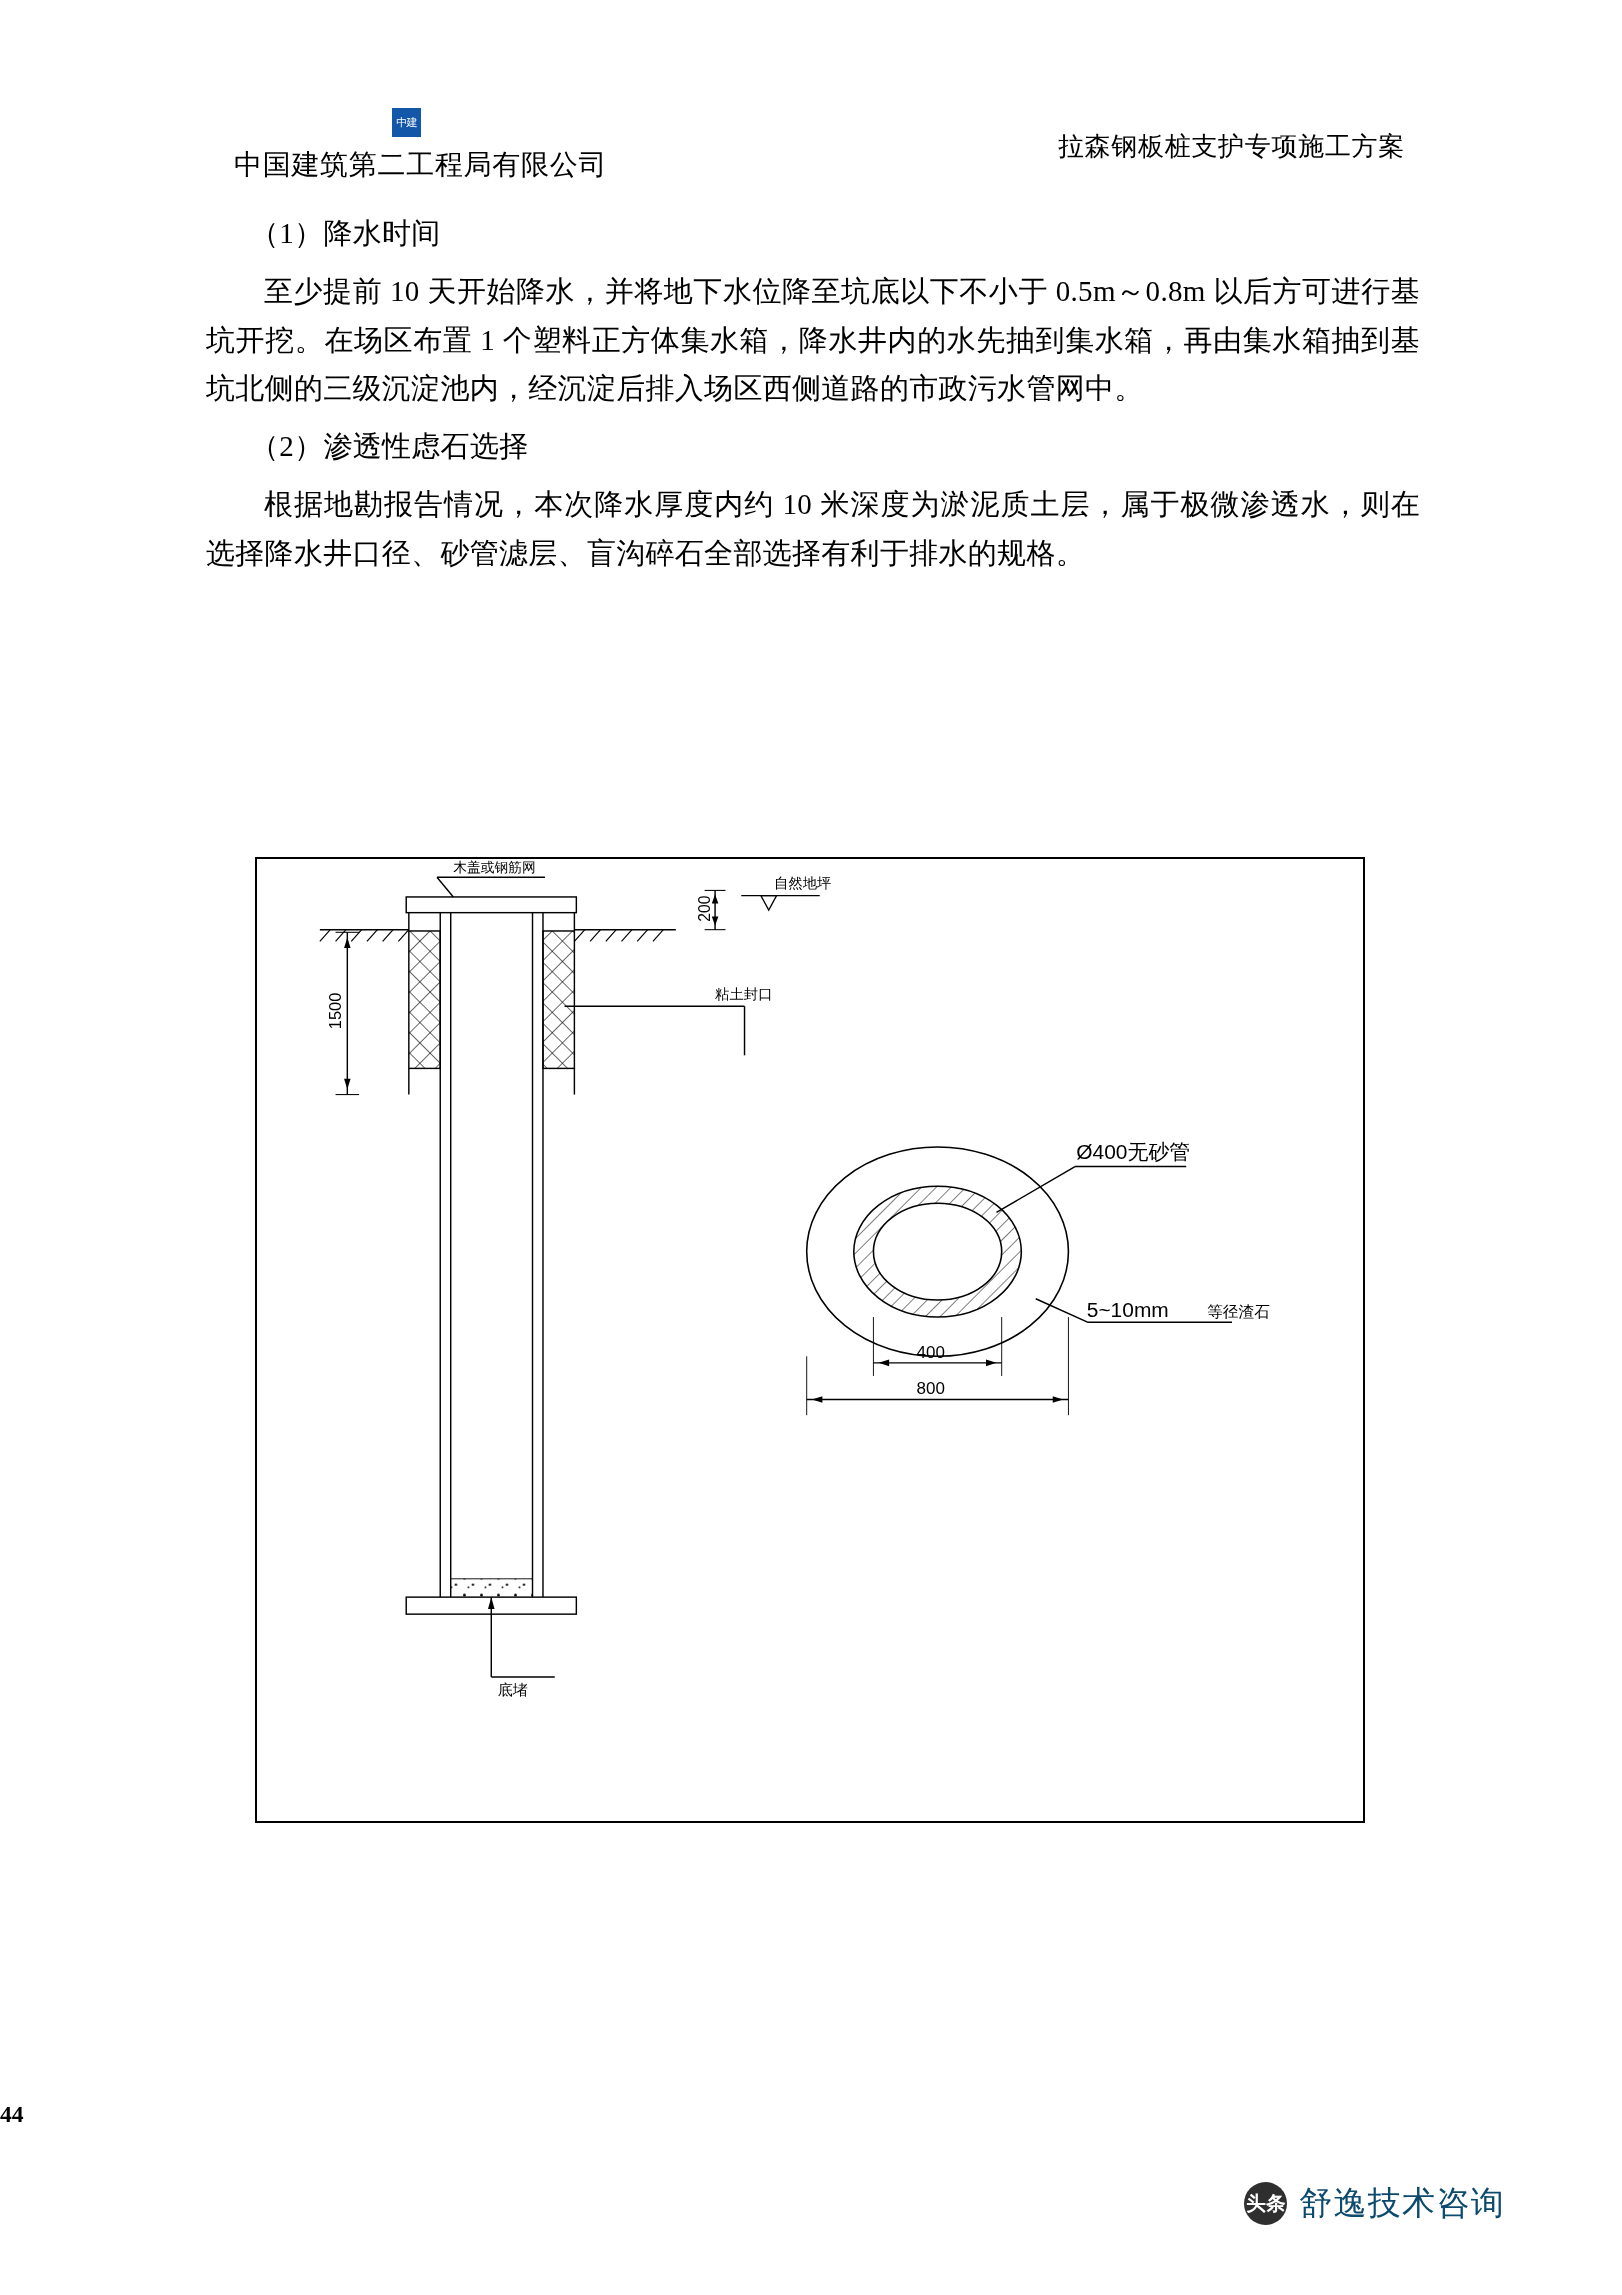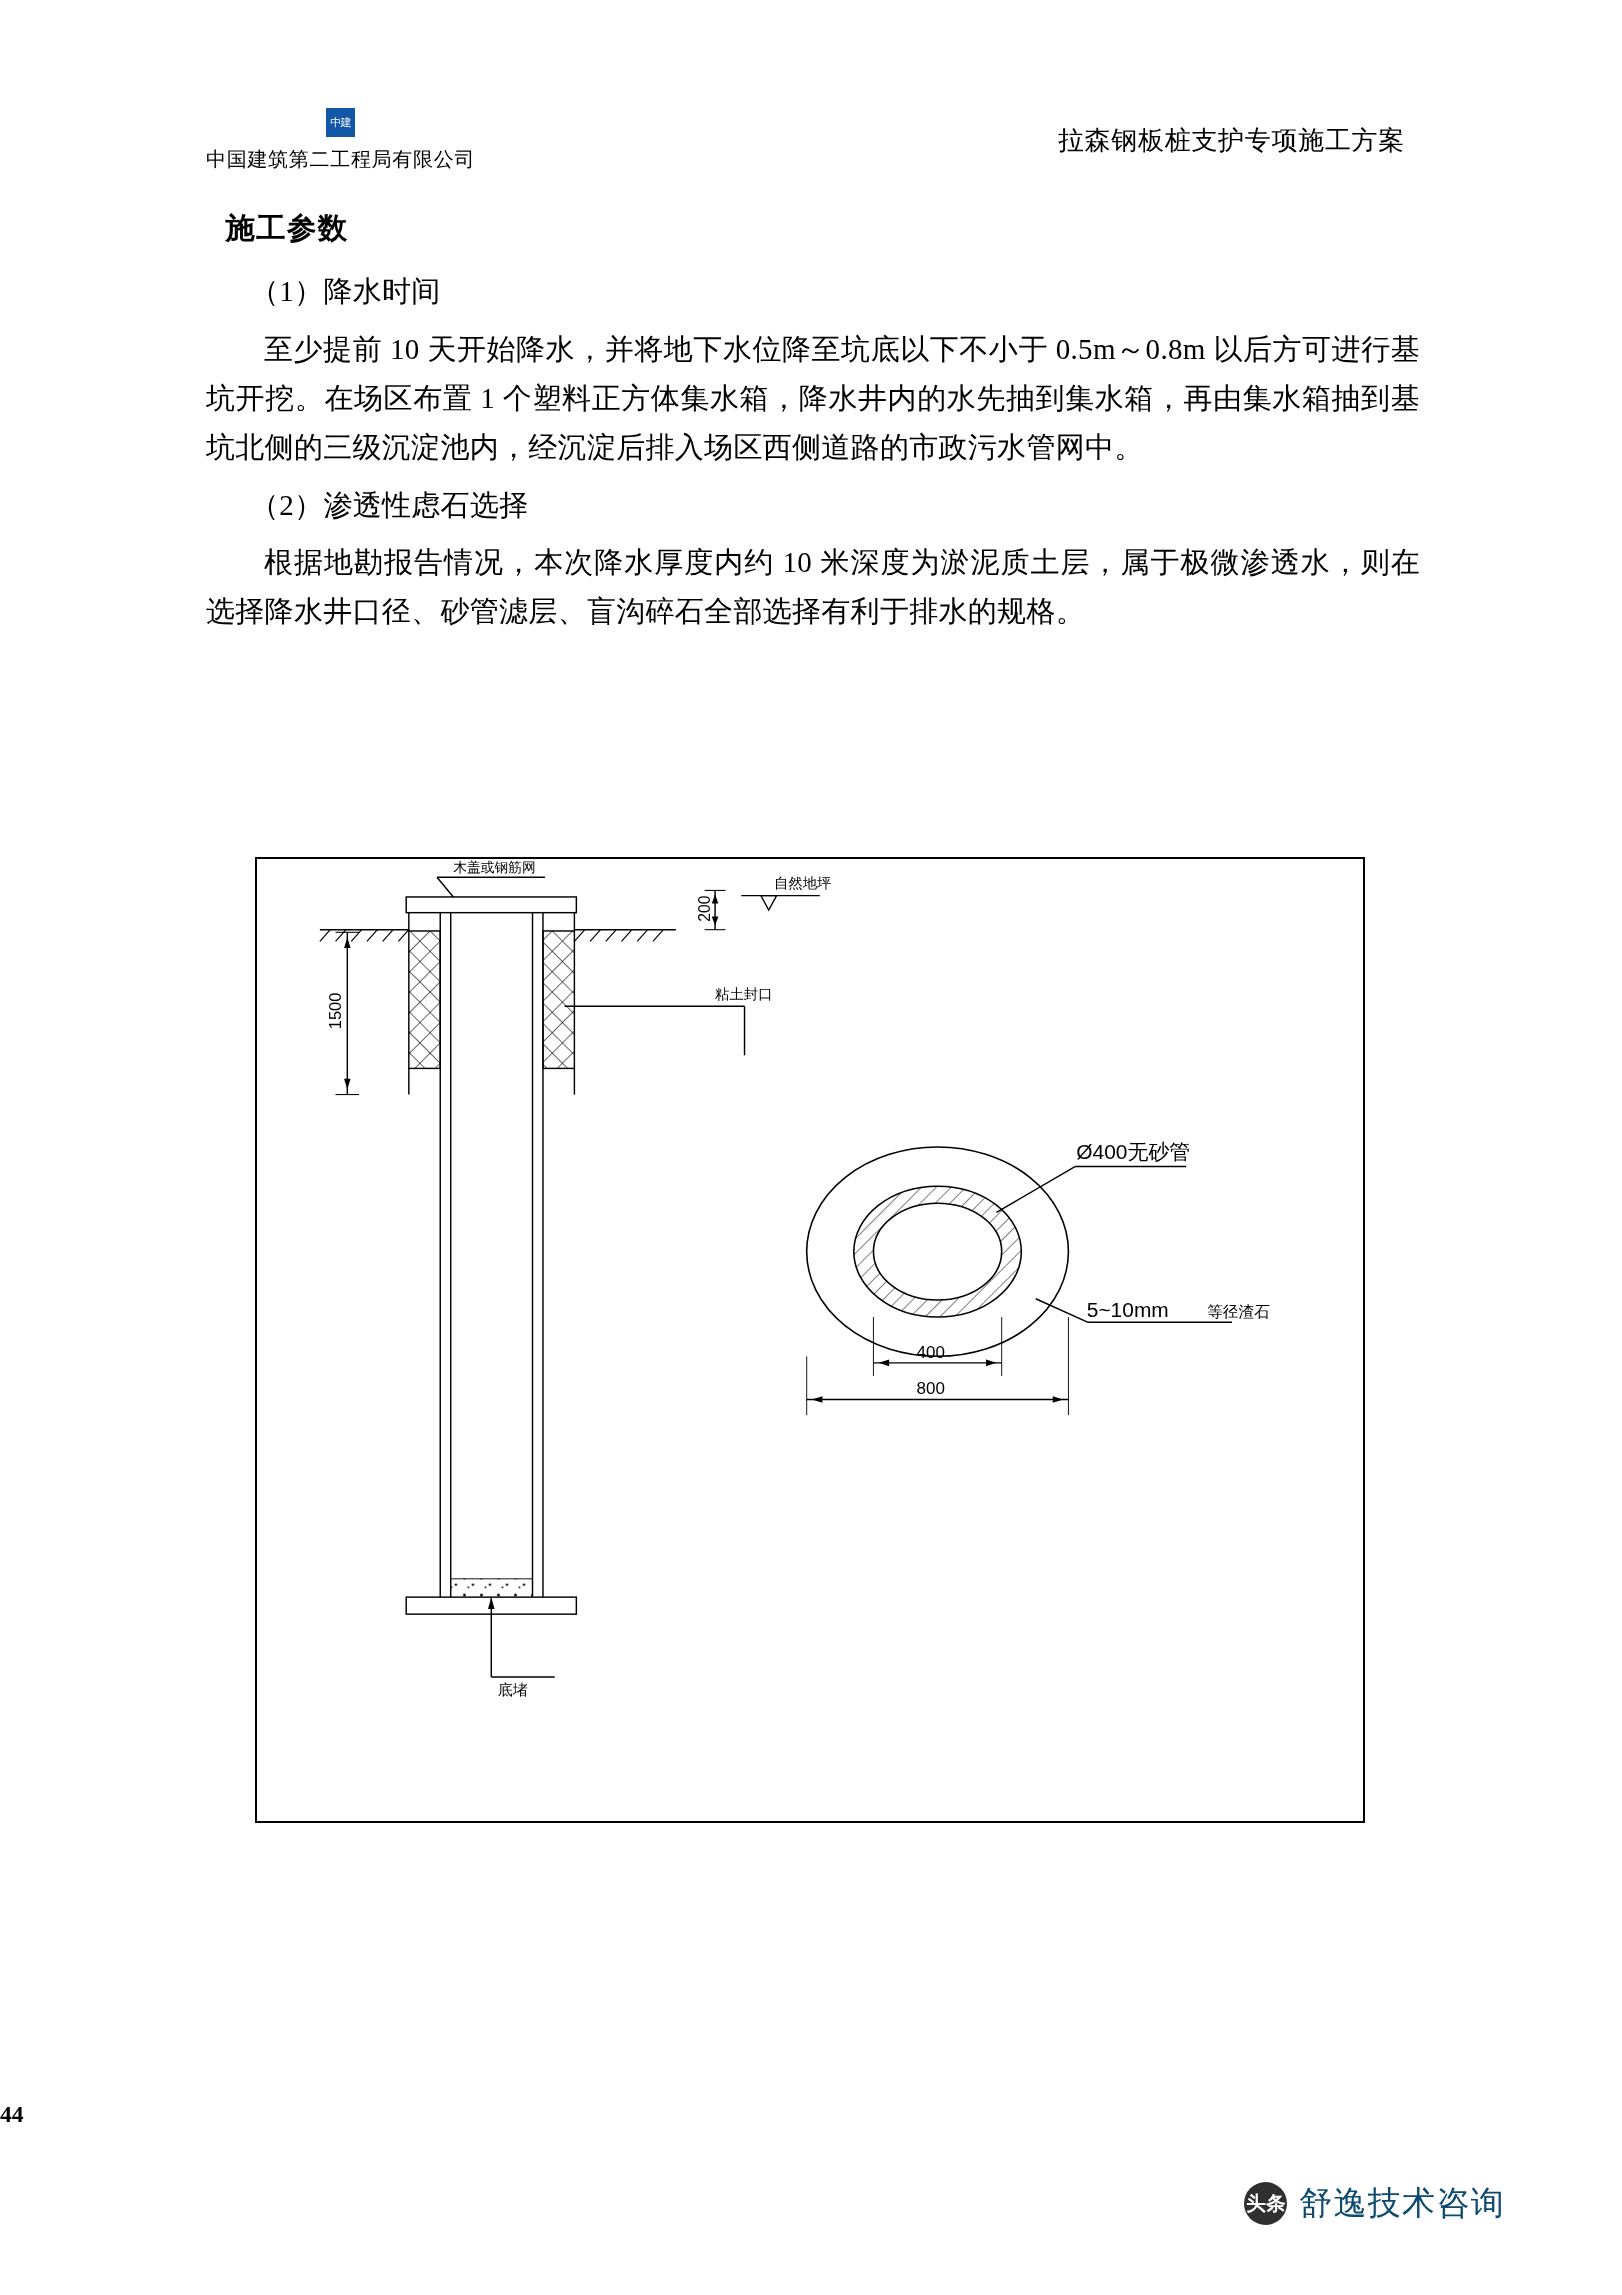--- a/index.html
+++ b/index.html
@@ -32,21 +32,21 @@
   .logo {
     width:29px; height:29px;
     background:#1257a8;
     display:flex; align-items:center; justify-content:center;
     color:#fff;
     font-size:11px;
     font-family:"Liberation Sans", sans-serif;
     letter-spacing:-0.7px;
     line-height:1;
   }
-  .header-company { font-size:20px; letter-spacing:0.7px; }
+  .header-company { font-size:28px; letter-spacing:0.7px;margin-left:28px; }
   .header-right { font-size:26px; letter-spacing:0.7px; margin-right:12px; }
 
   
   .content {
     position:absolute;
     top:209px; left:206px;
     width:1214px;
   }
   .h-bold {
     font-weight:bold;
@@ -118,21 +118,20 @@
 
   <div class="header">
     <div class="header-left">
       <div class="logo">中建</div>
       <div class="header-company">中国建筑第二工程局有限公司</div>
     </div>
     <div class="header-right">拉森钢板桩支护专项施工方案</div>
   </div>
 
   <div class="content">
-    <div class="h-bold">施工参数</div>
     <p class="sub">（1）降水时间</p>
     <p class="para">至少提前 10 天开始降水，并将地下水位降至坑底以下不小于 0.5m～0.8m 以后方可进行基坑开挖。在场区布置 1 个塑料正方体集水箱，降水井内的水先抽到集水箱，再由集水箱抽到基坑北侧的三级沉淀池内，经沉淀后排入场区西侧道路的市政污水管网中。</p>
     <p class="sub">（2）渗透性虑石选择</p>
     <p class="para">根据地勘报告情况，本次降水厚度内约 10 米深度为淤泥质土层，属于极微渗透水，则在选择降水井口径、砂管滤层、盲沟碎石全部选择有利于排水的规格。</p>
   </div>
 
   <div class="figure-wrap">
     <svg width="1102" height="958" viewBox="0 0 1684 1464" xmlns="http://www.w3.org/2000/svg">
       <defs>
         <pattern id="hatch" width="16" height="16" patternTransform="rotate(45)" patternUnits="userSpaceOnUse">

